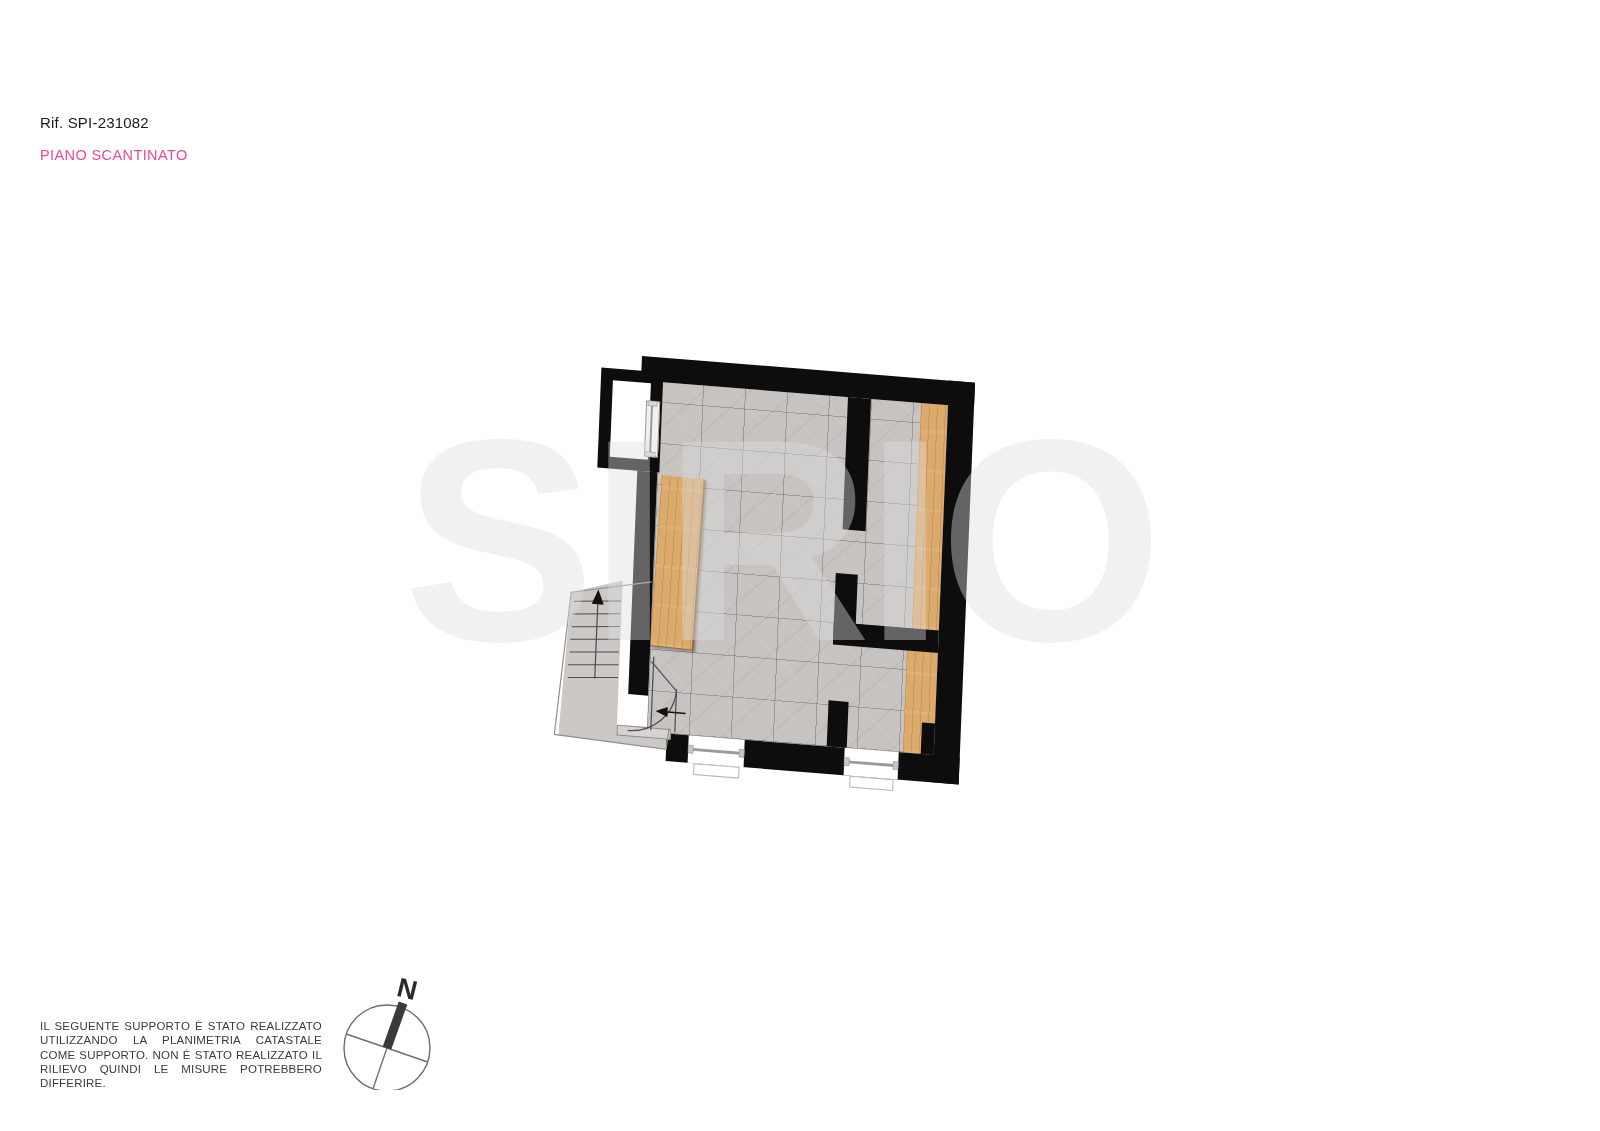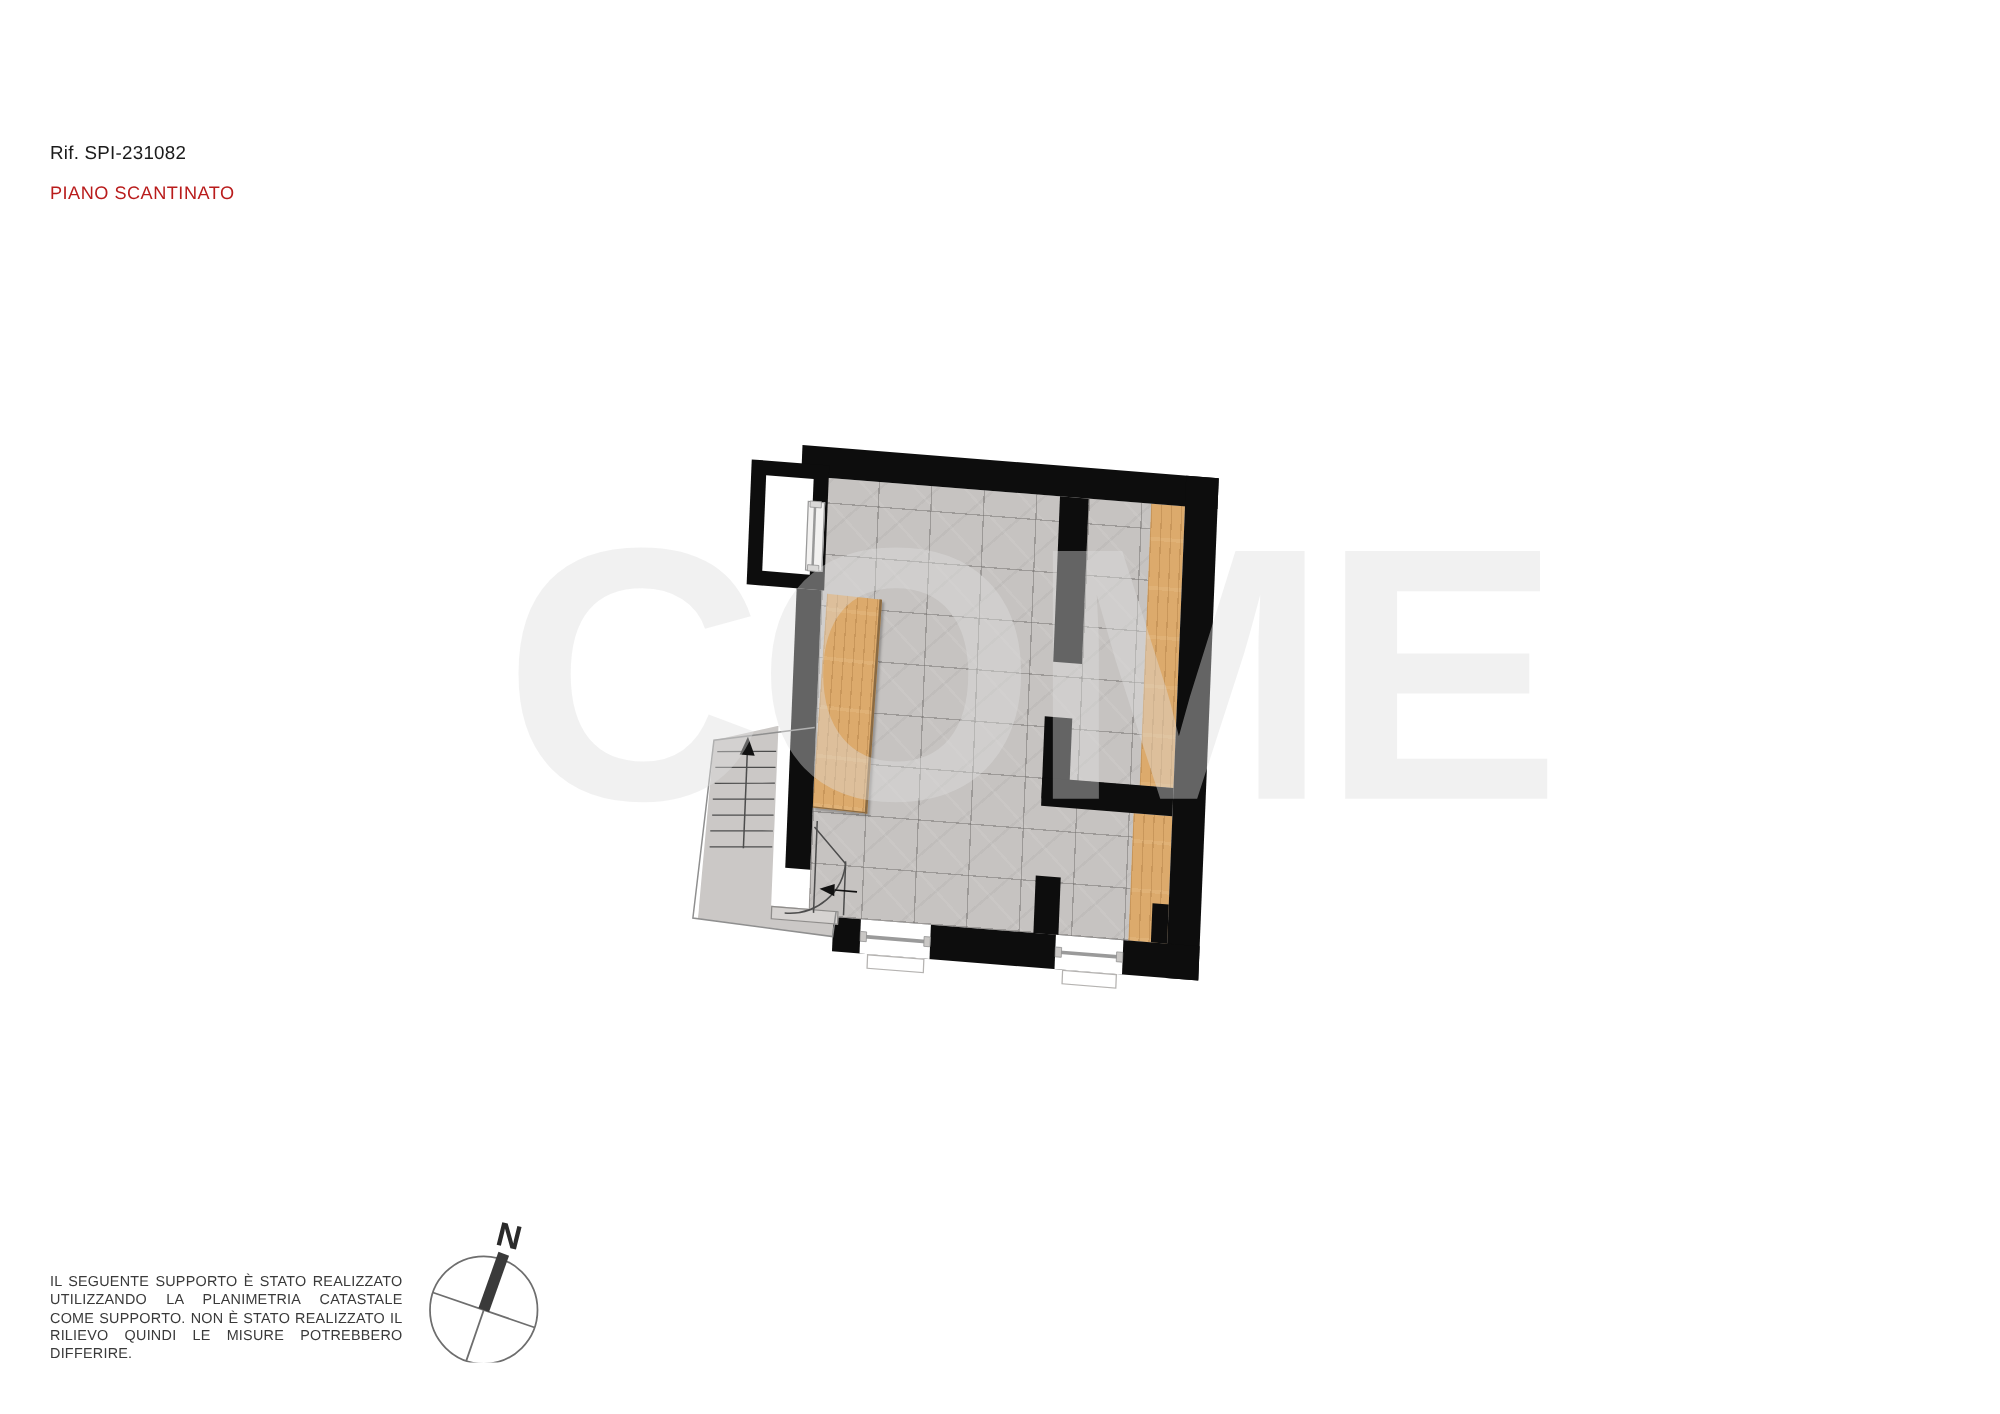--- a/index.html
+++ b/index.html
@@ -8,21 +8,21 @@
   }
   html,body{margin:0;padding:0;}
   body{
     width:1600px;height:1131px;position:relative;overflow:hidden;
     background:#ffffff;font-family:"Liberation Sans", sans-serif;
   }
   .abs{position:absolute;}
 
   
   #ref{left:40px;top:114px;font-size:15px;font-weight:normal;color:#1b1b1b;letter-spacing:.2px;}
-  #floor-label{left:40px;top:147px;font-size:14.5px;color:#b91c1c;letter-spacing:.4px;}
+  #floor-label{left:40px;top:147px;font-size:14.5px;color:#ec4899;letter-spacing:.4px;}
 
   
   #plan{
     left:642px;top:356px;width:333px;height:410px;
     transform:matrix(1.0,0.08,-0.04,0.98,0,0);
     transform-origin:0 0;
   }
   #plan .abs{position:absolute;}
   .wall{background:var(--wall);}
   #wall-top{left:0;top:0;width:333px;height:25px;}
@@ -179,21 +179,21 @@
     </g>
 
     <g>
       <line x1="92" y1="49" x2="92" y2="98" stroke="#9a9a9a" stroke-width="2"></line>
       <rect x="88" y="45" width="9" height="5" fill="#d9d8d7" stroke="#8f8f8f" stroke-width=".6"></rect>
       <rect x="88" y="97" width="9" height="5" fill="#d9d8d7" stroke="#8f8f8f" stroke-width=".6"></rect>
     </g>
   </svg>
 </div>
 
-<div class="abs" id="watermark">COME</div>
+<div class="abs" id="watermark">SIRIO</div>
 
 <div class="abs" id="disclaimer">IL SEGUENTE SUPPORTO È STATO REALIZZATO UTILIZZANDO LA PLANIMETRIA CATASTALE COME SUPPORTO. NON È STATO REALIZZATO IL RILIEVO QUINDI LE MISURE POTREBBERO DIFFERIRE.</div>
 
 <svg class="abs" id="compass" viewBox="0 0 100 140">
   <circle cx="50" cy="98" r="43" fill="none" stroke="#6e6e6e" stroke-width="1.4"></circle>
   <g stroke="#6e6e6e" stroke-width="1.4">
     <line x1="9.3" y1="84.0" x2="90.7" y2="112.0"></line>
     <line x1="64.0" y1="57.3" x2="36.0" y2="138.7"></line>
   </g>
   <line x1="50" y1="98" x2="66" y2="53" stroke="#3a3a3a" stroke-width="9"></line>

